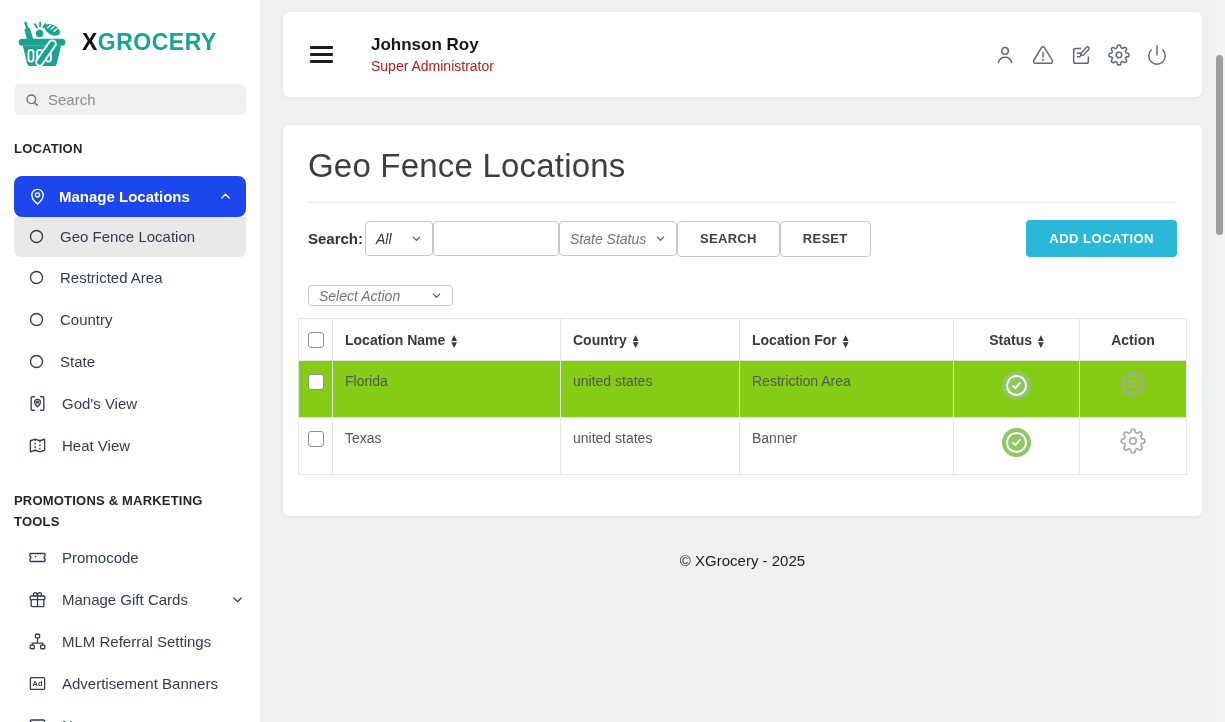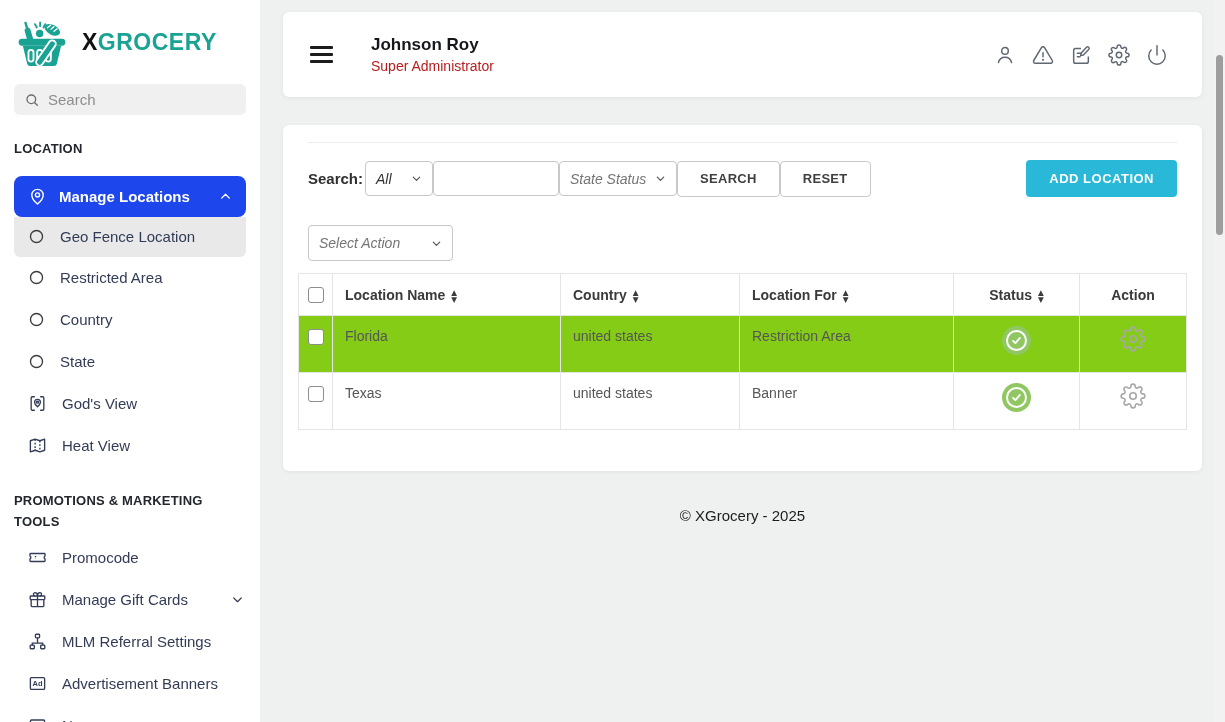--- a/index.html
+++ b/index.html
@@ -55,21 +55,21 @@
   .title-divider { border-bottom: 1px solid #ececec; margin: 17px 25px 0; }
 
   .filter-row { display: flex; align-items: center; margin: 17px 25px 0; }
   .filter-label { font-size: 15px; font-weight: 700; color: #303030; margin-right: 2px; }
   .selectbox { display: inline-flex; align-items: center; justify-content: space-between;
                border: 1px solid #c8c8c8; border-radius: 4px; height: 35px; padding: 0 10px;
                font-size: 14px; color: #333; background: #fff; cursor: pointer; gap: 8px; font-style: italic; }
   .selectbox.muted { color: #757575; }
   .sel-all { width: 68px; }
   .sel-status { width: 118px; }
-  .sel-action { width: 145px; height: 36px; }
+  .sel-action { width: 145px; height: 21px; }
   .text-input { width: 126px; height: 35px; border: 1px solid #c8c8c8; border-radius: 4px;
                 padding: 0 10px; font-size: 14px; color: #333; outline: none; font-family: inherit; }
   .btn-outline { background: #fff; border: 1px solid #c9c9c9; border-radius: 4px; height: 36px;
                  padding: 0 22px; font-weight: 700; font-size: 13px; color: #3f3f3f;
                  letter-spacing: .3px; cursor: pointer; font-family: inherit; }
   .btn-primary { margin-left: auto; background: #29b8d8; border: none; border-radius: 4px; height: 37px;
                  padding: 0 23px; font-weight: 700; font-size: 13px; color: #fff;
                  letter-spacing: .5px; cursor: pointer; font-family: inherit; text-align: center; }
   .action-row { margin: 28px 25px 0; }
 
@@ -302,20 +302,21 @@
         <button class="icon-btn">
           <svg width="22" height="22" viewBox="0 0 24 24" fill="none" stroke="currentColor" stroke-width="1.6">
             <path d="M18.36 6.64a9 9 0 1 1-12.73 0" stroke-linecap="round"></path>
             <path d="M12 2v10" stroke-linecap="round"></path>
           </svg>
         </button>
       </div>
     </div>
 
     <div class="card content-card">
+      <h1 class="page-title">Geo Fence Locations</h1>
       <div class="title-divider"></div>
 
       <div class="filter-row">
         <span class="filter-label">Search:</span>
         <div class="selectbox sel-all">
           <span>All</span>
           <svg width="11" height="11" viewBox="0 0 24 24" fill="none" stroke="#555" stroke-width="2.6">
               <polyline points="5 9 12 16 19 9" stroke-linecap="round" stroke-linejoin="round"></polyline>
             </svg>
         </div>

